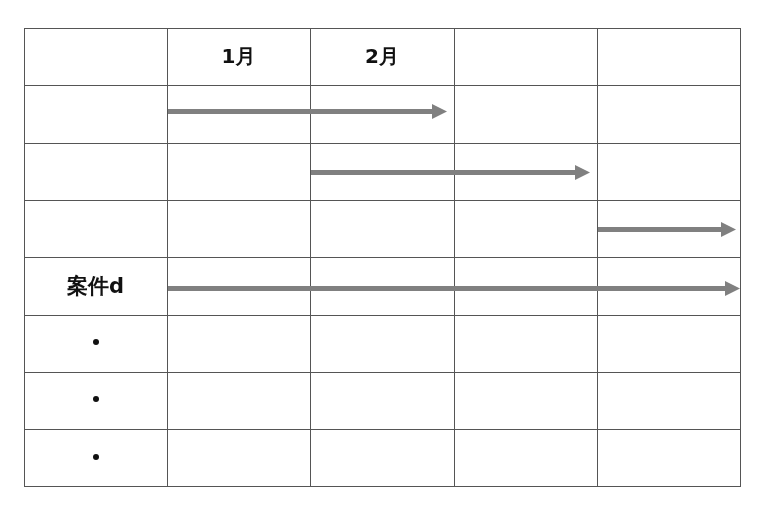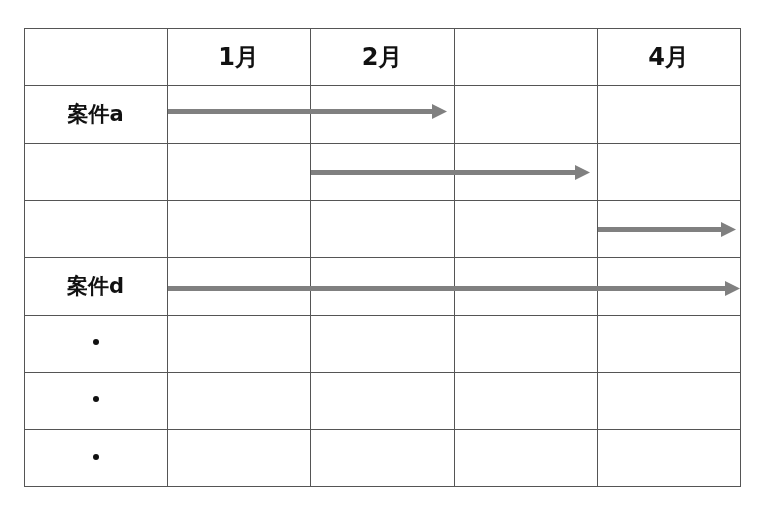--- a/index.html
+++ b/index.html
@@ -1,20 +1,20 @@
 <!DOCTYPE html>
 <html><head>
 <meta charset="utf-8">
 <style>
   html,body{margin:0;padding:0;background:#fff;}
   body{width:768px;height:512px;position:relative;overflow:hidden;font-family:"DejaVu Sans","Liberation Sans",sans-serif;}
   .grid{position:absolute;left:0;top:0;width:768px;height:512px;}
   .hline,.vline{position:absolute;background:#555;}
   .cell-text{position:absolute;display:flex;align-items:center;justify-content:center;font-weight:bold;color:#111;}
-  .hdr{font-size:24px;}
+  .hdr{font-size:20px;}
   .rowlbl{font-size:21px;}
   .dot{width:6px;height:6px;border-radius:50%;background:#111;position:absolute;}
   svg{position:absolute;left:0;top:0;}
 </style>
 </head>
 <body>
 
 <div class="grid">
 
   <div class="hline" style="left:24px;top:28px;width:717px;height:1px"></div>
@@ -29,23 +29,21 @@
 
   <div class="vline" style="left:24px;top:28px;width:1px;height:459px"></div>
   <div class="vline" style="left:167px;top:28px;width:1px;height:459px"></div>
   <div class="vline" style="left:310px;top:28px;width:1px;height:459px"></div>
   <div class="vline" style="left:454px;top:28px;width:1px;height:459px"></div>
   <div class="vline" style="left:597px;top:28px;width:1px;height:459px"></div>
   <div class="vline" style="left:740px;top:28px;width:1px;height:459px"></div>
 
   <div class="cell-text hdr" style="left:167px;top:28px;width:143px;height:57px">1月</div>
   <div class="cell-text hdr" style="left:310px;top:28px;width:144px;height:57px">2月</div>
-  <div class="cell-text hdr" style="left:597px;top:28px;width:143px;height:57px">4月</div>
 
-  <div class="cell-text rowlbl" style="left:24px;top:85px;width:143px;height:58px">案件a</div>
   <div class="cell-text rowlbl" style="left:24px;top:257px;width:143px;height:58px">案件d</div>
 
   <div class="dot" style="left:93px;top:339px"></div>
   <div class="dot" style="left:93px;top:396px"></div>
   <div class="dot" style="left:93px;top:454px"></div>
 </div>
 
 <svg width="768" height="512">
   <g fill="#808080" stroke="none">
 

